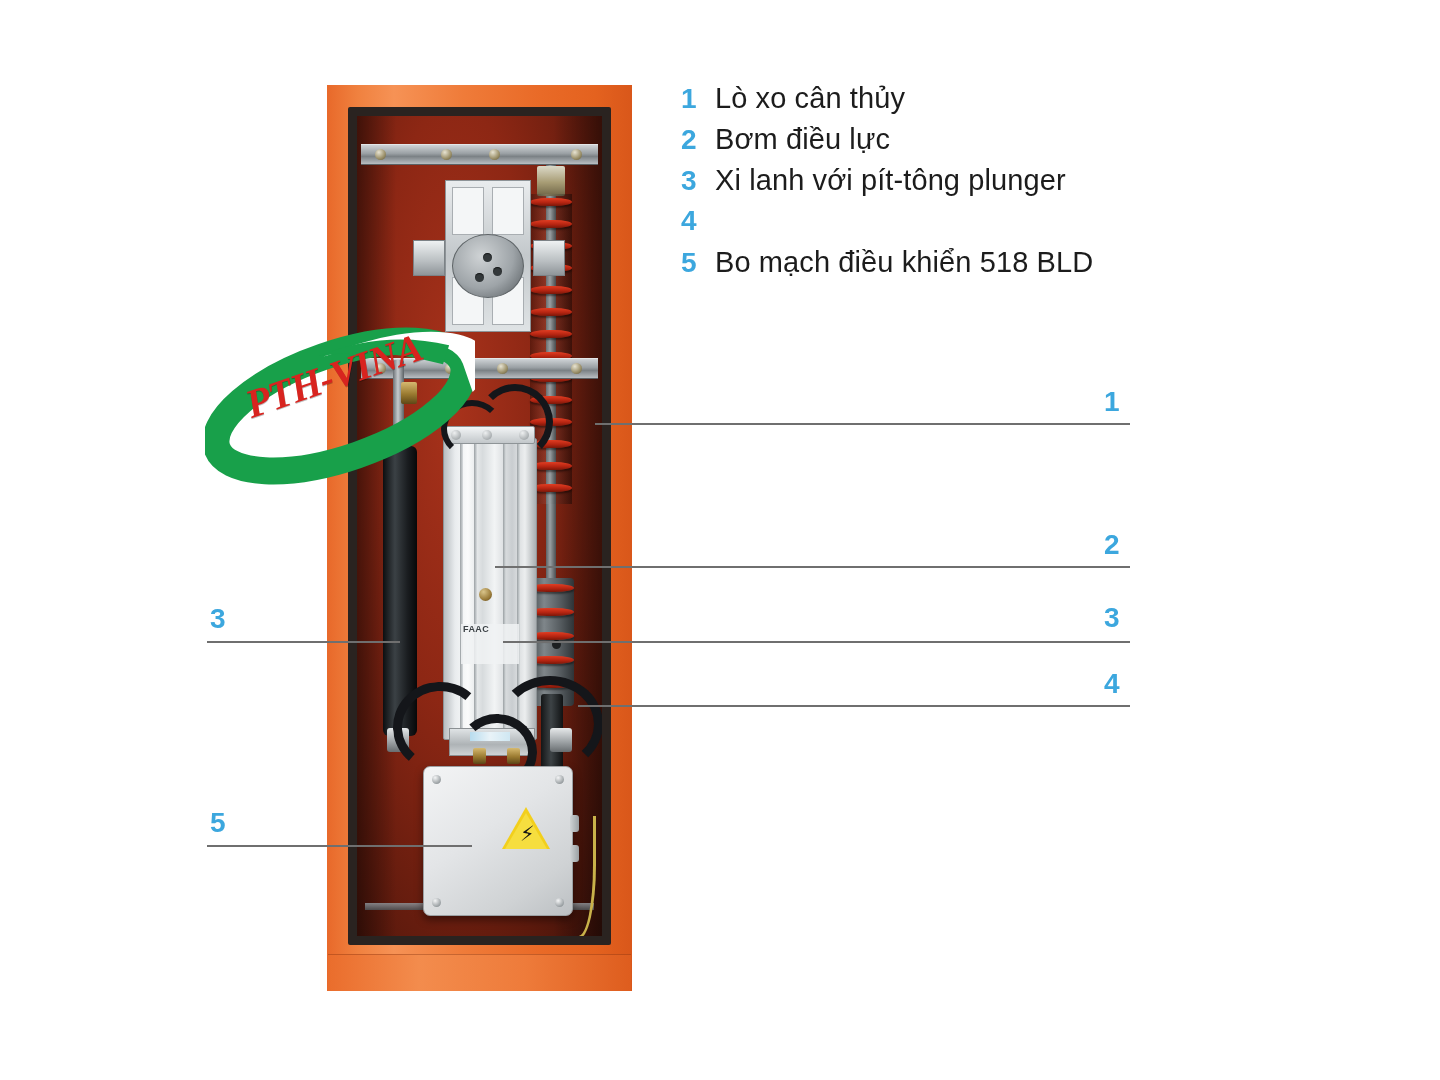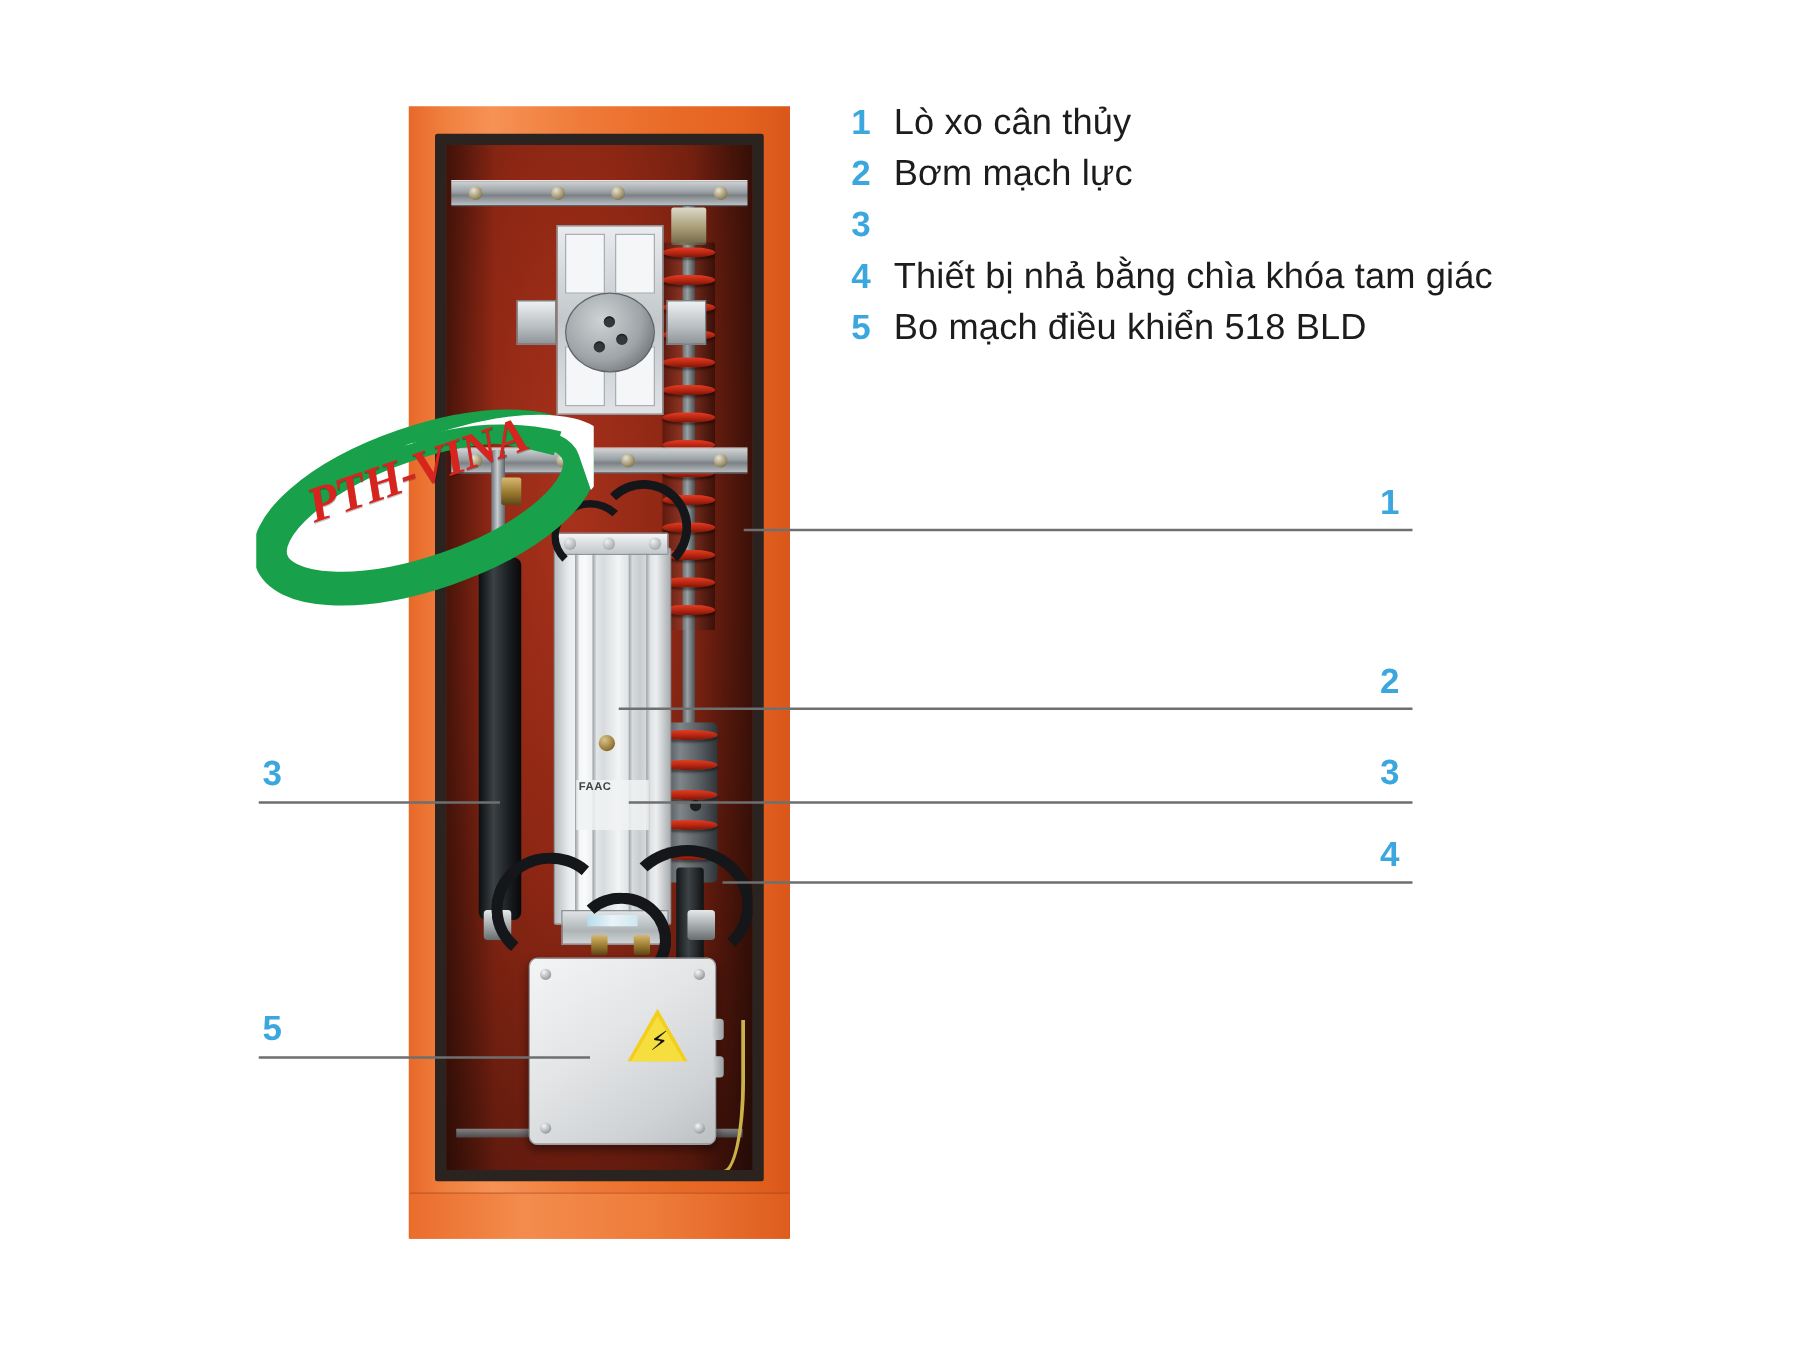--- a/index.html
+++ b/index.html
@@ -620,28 +620,28 @@
   <div class="callout-num" style="left:210px;top:605px;">3</div>
   <div class="callout-num" style="left:210px;top:809px;">5</div>
 
   <div id="legend">
     <div class="legend-row">
       <span class="legend-num">1</span>
       <span class="legend-label">Lò xo cân thủy</span>
     </div>
     <div class="legend-row">
       <span class="legend-num">2</span>
-      <span class="legend-label">Bơm mạch lực</span>
+      <span class="legend-label">Bơm điều lực</span>
     </div>
     <div class="legend-row">
       <span class="legend-num">3</span>
+      <span class="legend-label">Xi lanh với pít-tông plunger</span>
     </div>
     <div class="legend-row">
       <span class="legend-num">4</span>
-      <span class="legend-label">Thiết bị nhả bằng chìa khóa tam giác</span>
     </div>
     <div class="legend-row">
       <span class="legend-num">5</span>
       <span class="legend-label">Bo mạch điều khiển 518 BLD</span>
     </div>
   </div>
 
   <div id="watermark">
     <svg width="270" height="175" viewBox="0 0 270 175">
       <g transform="rotate(-19 135 88)">

